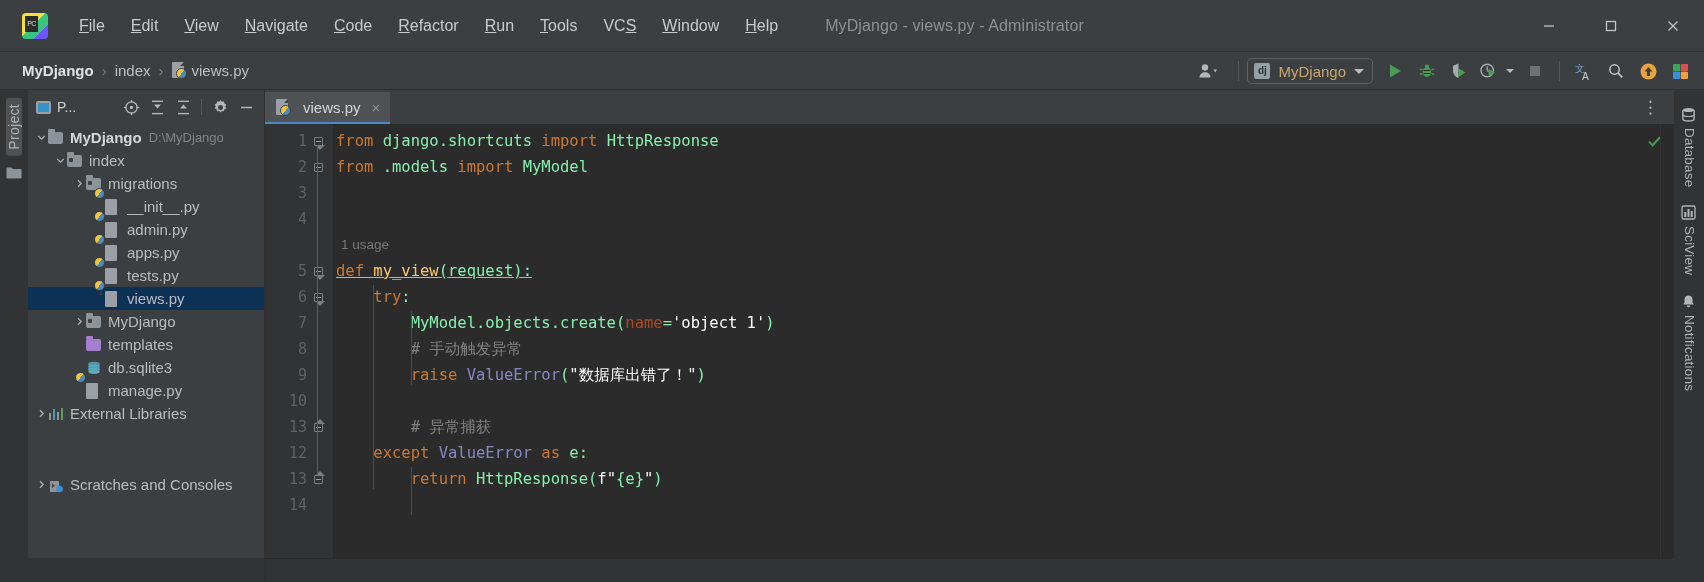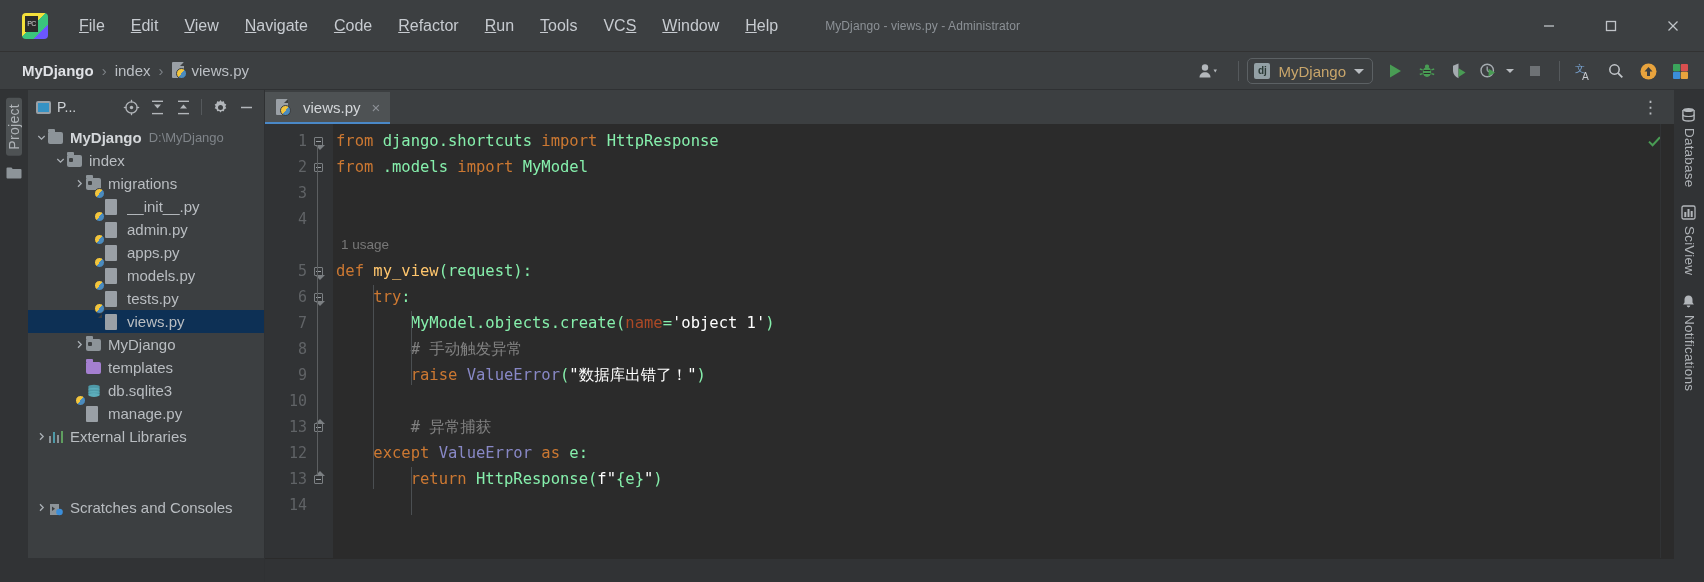--- a/index.html
+++ b/index.html
@@ -40,21 +40,21 @@
     font-size: 7px; font-family: "Liberation Sans", sans-serif;
     line-height: 16px; text-align: center; letter-spacing: -0.5px;
   }
   .menubar { display: flex; align-items: center; gap: 0px; }
   .menu-item {
     color: #c7cbd0; font-size: 16px; padding: 4px 13px;
     cursor: default; white-space: nowrap;
   }
   .menu-item u { text-decoration: underline; }
   .win-title {
-    color: #8c9196; font-size: 12px; margin-left: 34px;
+    color: #8c9196; font-size: 16px; margin-left: 34px;
     white-space: nowrap; letter-spacing: 0.1px;
   }
   .win-controls {
     position: absolute; right: 0; top: 0; height: 52px;
     display: flex; align-items: center;
   }
   .wbtn {
     width: 62px; height: 52px; display: flex;
     align-items: center; justify-content: center;
     color: #c0c4c8;
@@ -536,25 +536,20 @@
           </div>
           <div class="tnode" style="padding-left: 63px;">
             <span class="arrow"></span>
             <span class="ico16"><span class="pyfile-ico" style="margin:0"><span class="sheet"></span><span class="corner"></span><span class="pyb"></span></span></span>
             <span class="nm">admin.py</span>
           </div>
           <div class="tnode" style="padding-left: 63px;">
             <span class="arrow"></span>
             <span class="ico16"><span class="pyfile-ico" style="margin:0"><span class="sheet"></span><span class="corner"></span><span class="pyb"></span></span></span>
             <span class="nm">apps.py</span>
-          </div>
-          <div class="tnode" style="padding-left: 63px;">
-            <span class="arrow"></span>
-            <span class="ico16"><span class="pyfile-ico" style="margin:0"><span class="sheet"></span><span class="corner"></span><span class="pyb"></span></span></span>
-            <span class="nm">models.py</span>
           </div>
           <div class="tnode" style="padding-left: 63px;">
             <span class="arrow"></span>
             <span class="ico16"><span class="pyfile-ico" style="margin:0"><span class="sheet"></span><span class="corner"></span><span class="pyb"></span></span></span>
             <span class="nm">tests.py</span>
           </div>
           <div class="tnode selected" style="padding-left: 63px;">
             <span class="arrow"></span>
             <span class="ico16"><span class="pyfile-ico" style="margin:0"><span class="sheet"></span><span class="corner"></span><span class="pyb"></span></span></span>
             <span class="nm">views.py</span>
@@ -683,21 +678,21 @@
             </div>
             <div class="lnum" style="top: 368px;">14</div>
             <div class="fold-line" style="top: 21px; height: 330px;"></div>
           </div>
         <div class="code-area" id="codearea">
             <div class="cline" style="top: 4px; left: 3px;"><span class="kw">from </span><span class="plain">django.shortcuts </span><span class="kw">import </span><span class="plain">HttpResponse</span></div>
             <div class="cline" style="top: 30px; left: 3px;"><span class="kw">from </span><span class="plain">.models </span><span class="kw">import </span><span class="plain">MyModel</span></div>
             <div class="cline" style="top: 56px; left: 3px;"></div>
             <div class="cline" style="top: 82px; left: 3px;"></div>
             <div class="cline hint" style="top: 108px; left: 8px;">1 usage</div>
-            <div class="cline" style="top: 134px; left: 3px;"><span class="kw">def </span><span class="fn">my_view</span><span class="plain">(request):</span></div>
+            <div class="cline" style="top: 134px; left: 3px; text-decoration: underline;"><span class="kw">def </span><span class="fn">my_view</span><span class="plain">(request):</span></div>
             <div class="cline" style="top: 160px; left: 3px;"><span class="plain">    </span><span class="kw">try</span><span class="plain">:</span></div>
             <div class="cline" style="top: 186px; left: 3px;"><span class="plain">        MyModel.objects.create(</span><span class="prm">name</span><span class="plain">=</span><span class="str">'object 1'</span><span class="plain">)</span></div>
             <div class="cline" style="top: 212px; left: 3px;"><span class="cm">        # 手动触发异常</span></div>
             <div class="cline" style="top: 238px; left: 3px;"><span class="plain">        </span><span class="kw">raise </span><span class="bi">ValueError</span><span class="plain">(</span><span class="str">"数据库出错了！"</span><span class="plain">)</span></div>
             <div class="cline" style="top: 264px; left: 3px;"></div>
             <div class="cline" style="top: 316px; left: 3px;"><span class="plain">    </span><span class="kw">except </span><span class="bi">ValueError </span><span class="kw">as </span><span class="plain">e:</span></div>
             <div class="cline" style="top: 290px; left: 3px;"><span class="cm">        # 异常捕获</span></div>
             <div class="cline" style="top: 342px; left: 3px;"><span class="plain">        </span><span class="kw">return </span><span class="plain">HttpResponse(</span><span class="str">f"</span><span class="plain">{e}</span><span class="str">"</span><span class="plain">)</span></div>
             <div class="cline" style="top: 368px; left: 3px;"></div>
             <div class="indent-guide" style="left: 40.28px; top: 161px; height: 204px;"></div>

